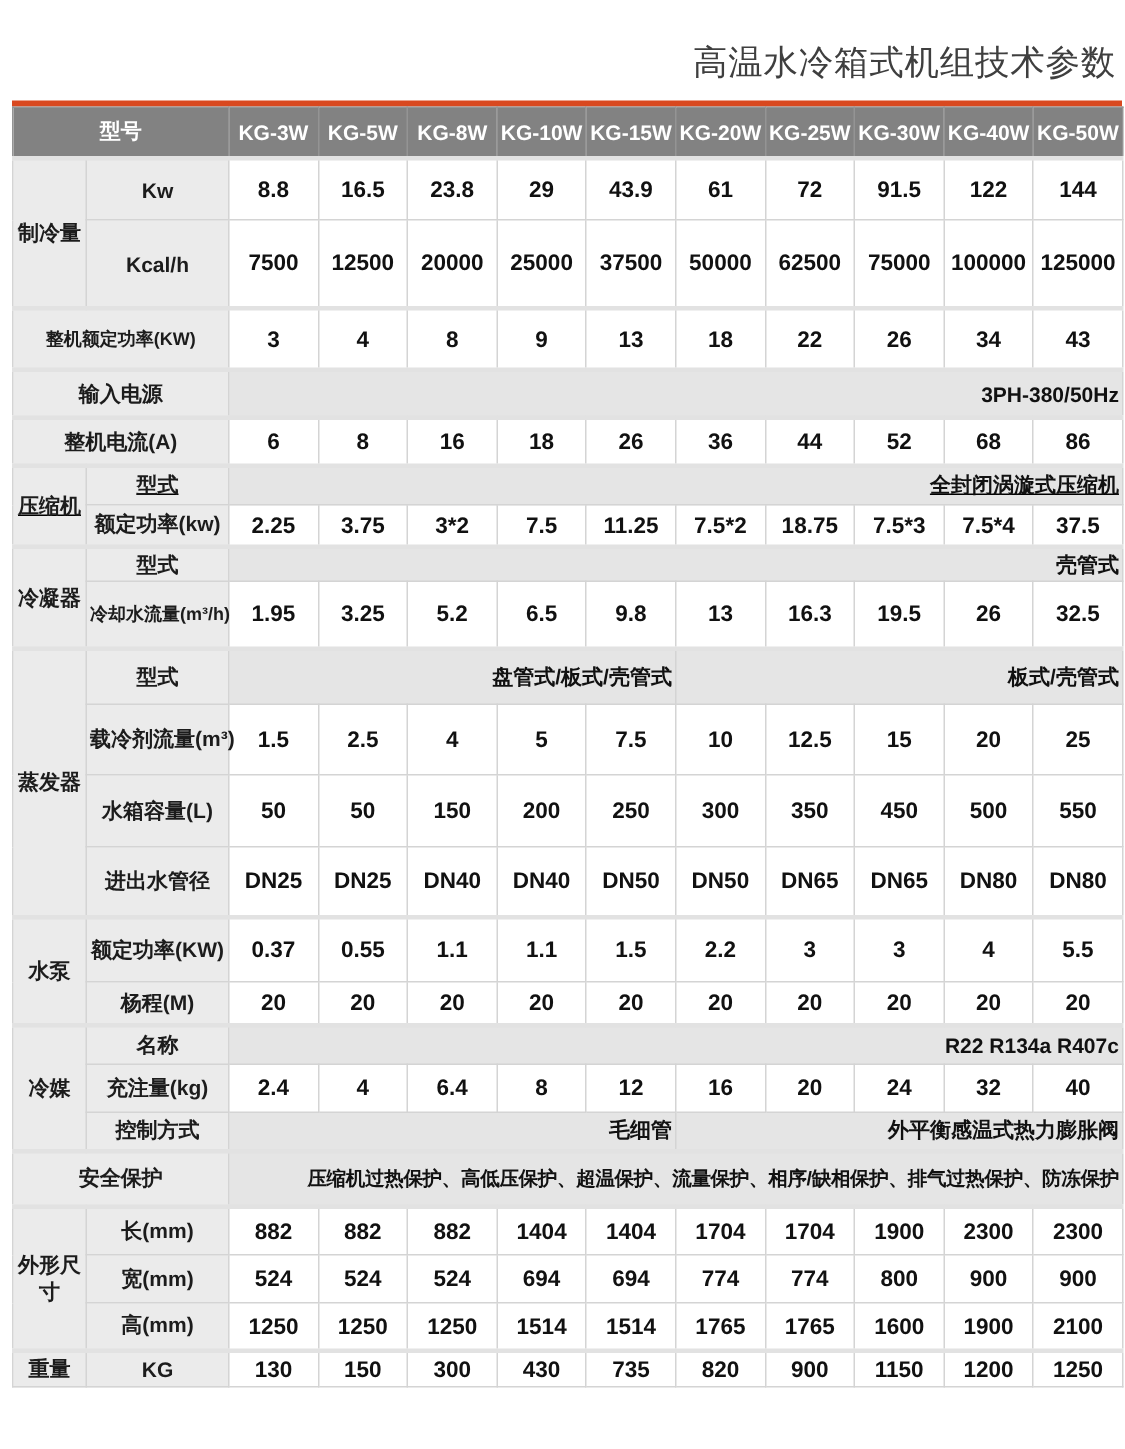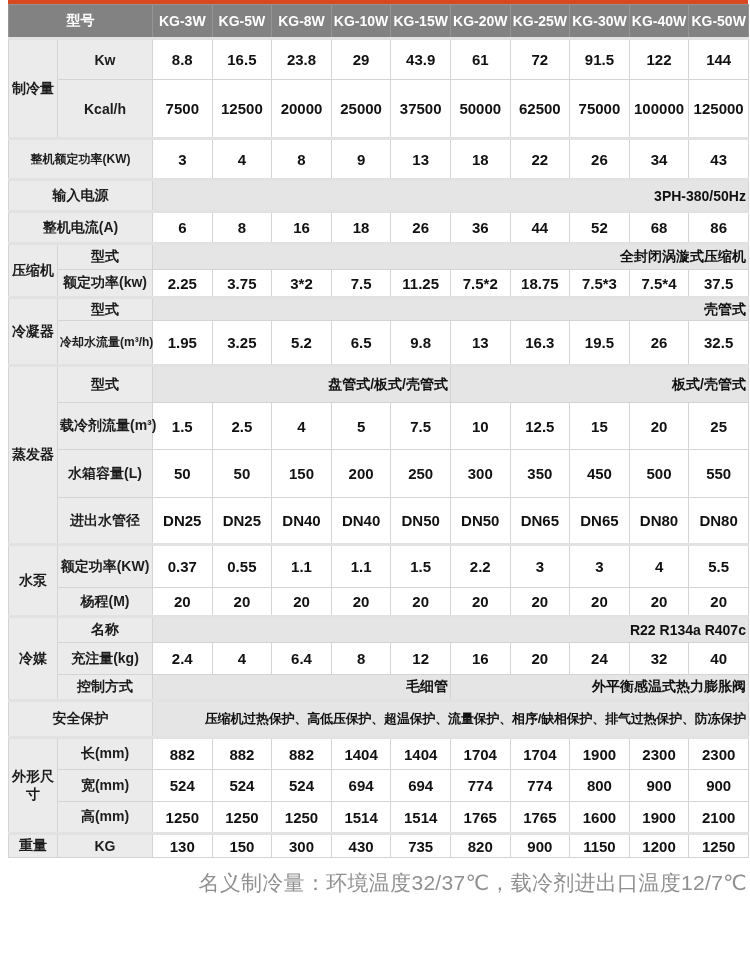--- a/index.html
+++ b/index.html
@@ -52,20 +52,21 @@
     margin-top:11px;padding-right:3px;
     text-align:right;
     font-size:21px;color:#8f8f8f;
     letter-spacing:0.3px;
   }
 </style>
 </head>
 <body>
 
 <div class="page">
+  <h1 class="page-title">高温水冷箱式机组技术参数</h1>
   <div class="accent-bar"></div>
   <table class="spec">
       <colgroup>
         <col style="width: 49px;">
         <col style="width: 95px;">
         <col style="width: 59.6px;">
         <col style="width: 59.6px;">
         <col style="width: 59.6px;">
         <col style="width: 59.6px;">
         <col style="width: 59.6px;">
@@ -149,21 +150,21 @@
           <td class="val">18</td>
           <td class="val">26</td>
           <td class="val">36</td>
           <td class="val">44</td>
           <td class="val">52</td>
           <td class="val">68</td>
           <td class="val">86</td>
         </tr>
       </tbody>
       <tbody>
-        <tr style="height: 26px;">
+        <tr style="height: 26px; text-decoration: underline;">
           <td class="glabel" rowspan="2">压缩机</td>
           <td class="rlabel">型式</td>
           <td class="val spanned" colspan="10">全封闭涡漩式压缩机</td>
         </tr>
         <tr style="height: 28px;">
           <td class="rlabel">额定功率(kw)</td>
           <td class="val">2.25</td>
           <td class="val">3.75</td>
           <td class="val">3*2</td>
           <td class="val">7.5</td>
@@ -354,14 +355,13 @@
           <td class="val">430</td>
           <td class="val">735</td>
           <td class="val">820</td>
           <td class="val">900</td>
           <td class="val">1150</td>
           <td class="val">1200</td>
           <td class="val">1250</td>
         </tr>
       </tbody>
     </table>
-  <div class="footer-note">名义制冷量：环境温度32/37℃，载冷剂进出口温度12/7℃</div>
 </div>
 
 </body></html>

